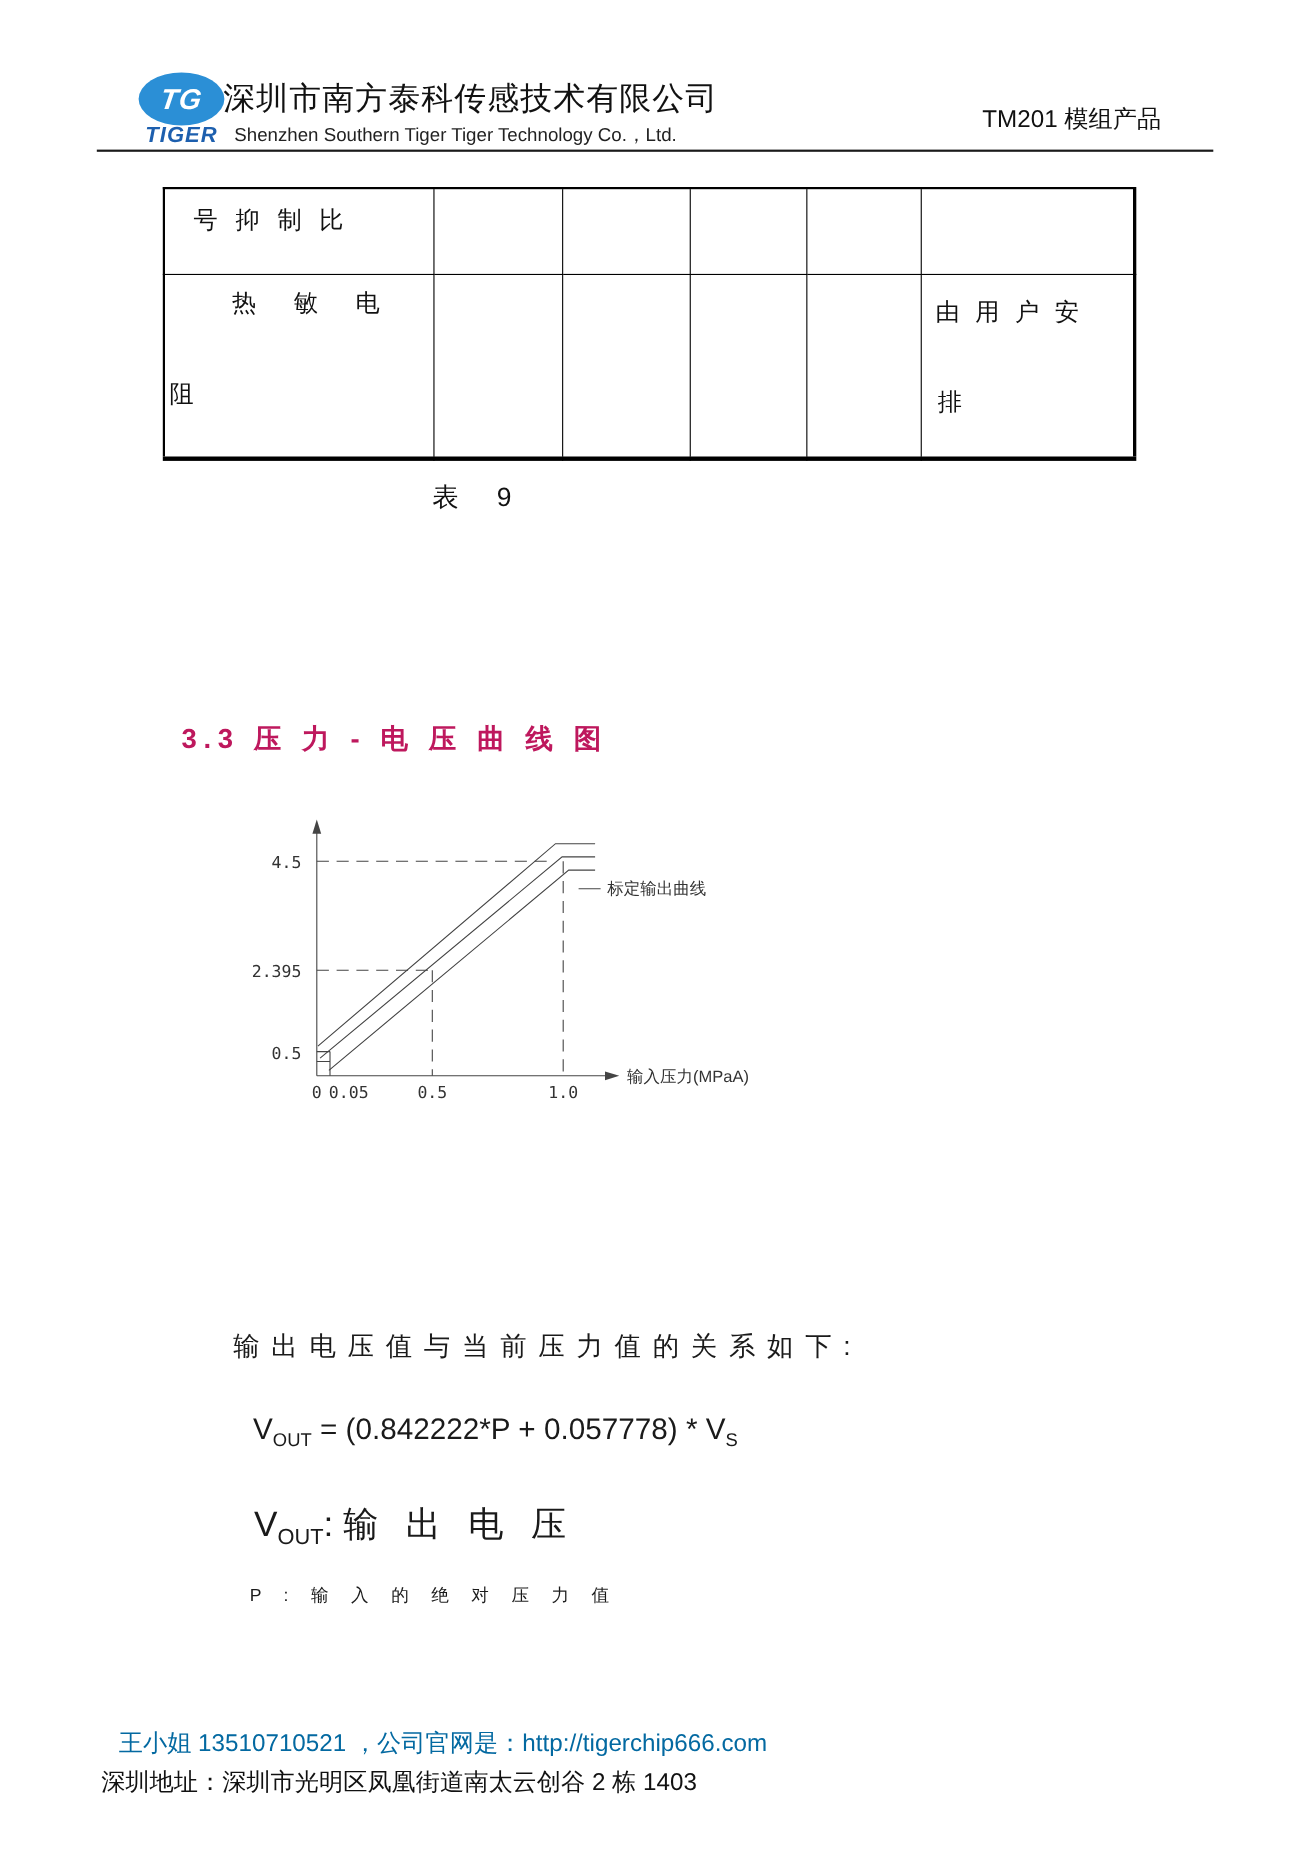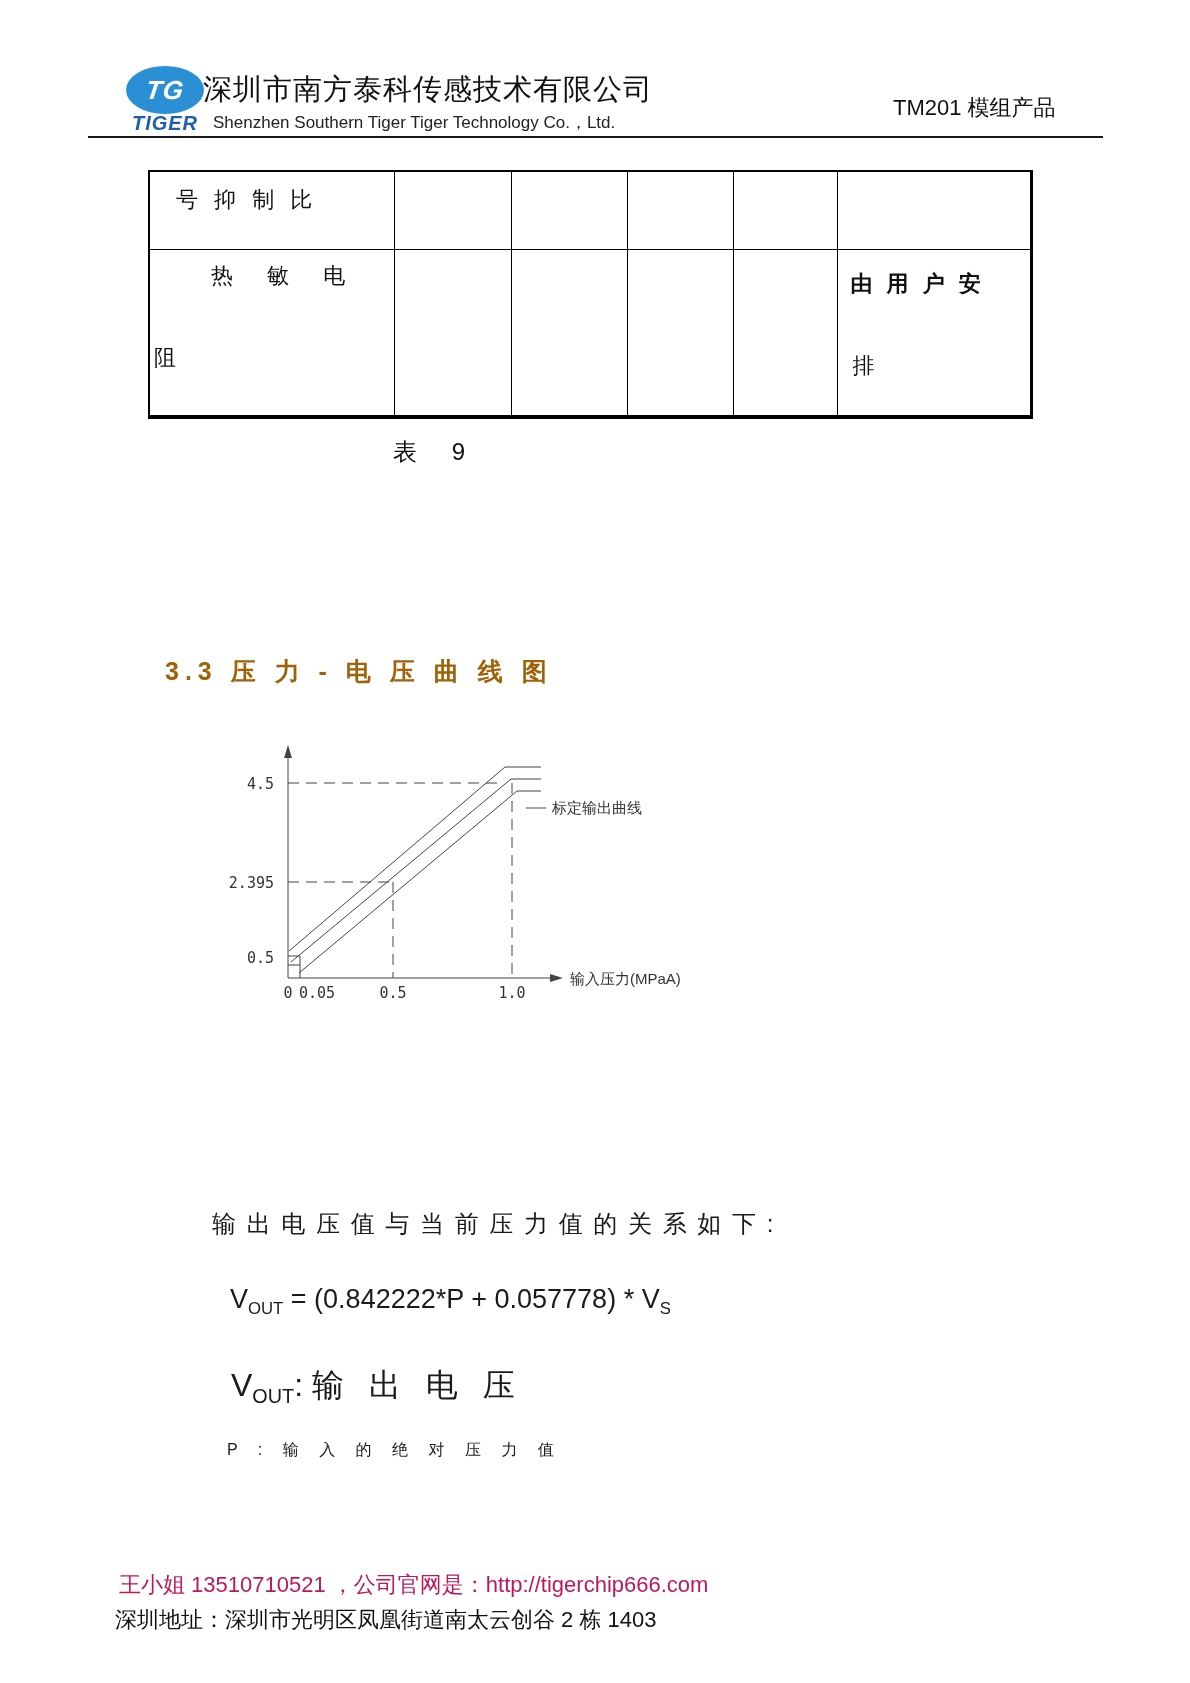--- a/index.html
+++ b/index.html
@@ -28,46 +28,46 @@
   
   .spec-table{
     left:148px;top:170px;width:882px;height:206px;
     border-collapse:collapse;table-layout:fixed;
   }
   .spec-table{border:2px solid #000;border-right-width:3px;border-bottom-width:4px;}
   .spec-table td{border:1px solid #000;vertical-align:top;font-size:22px;color:#111;}
   .r1c1{padding:13px 0 0 26px;letter-spacing:5px;}
   .cell-line1-indent{padding:10px 0 0 60px;letter-spacing:14px;white-space:nowrap;}
   .cell-line2{padding:0 0 0 3px;margin-top:52px;letter-spacing:0;}
-  .c6-line1{padding:18px 0 0 12px;letter-spacing:4px;white-space:nowrap;font-weight:bold;}
+  .c6-line1{padding:18px 0 0 12px;letter-spacing:4px;white-space:nowrap;}
   .c6-line2{padding:0 0 0 14px;margin-top:52px;}
   .table-caption{left:393px;top:436px;font-size:24px;letter-spacing:14px;color:#111;}
 
   
-  .section-heading{left:165px;top:655px;font-size:25px;font-weight:bold;letter-spacing:6px;color:#a16207;}
+  .section-heading{left:165px;top:655px;font-size:25px;font-weight:bold;letter-spacing:6px;color:#be185d;}
 
   
   .chart-svg{left:228px;top:733px;}
   .chart-svg text{fill:#333;font-family:"DejaVu Sans Mono","Liberation Mono",monospace;font-size:15px;}
   .chart-svg .cjk{font-family:"Liberation Sans","DejaVu Sans",sans-serif;font-size:15px;}
   .chart-svg line,.chart-svg path,.chart-svg polyline{stroke:#444;stroke-width:1;fill:none;}
   .chart-svg .dash{stroke-dasharray:11 7;}
   .chart-svg .arrow{fill:#444;stroke:none;}
 
   
   .relation-line{left:212px;top:1208px;font-size:24px;letter-spacing:2px;color:#1a1a1a;white-space:nowrap;text-align:right;}
   .formula-line{left:230px;top:1284px;font-size:27px;color:#1a1a1a;white-space:nowrap;}
   .formula-line sub,.def-line sub{font-size:0.62em;}
   .def-line{left:231px;top:1364px;font-size:32px;color:#1a1a1a;white-space:nowrap;}
   .def-cjk{letter-spacing:8px;}
   .p-def-line{left:227px;top:1440px;font-size:16px;letter-spacing:8px;color:#1a1a1a;white-space:nowrap;}
 
   
-  .footer-line1{left:108px;top:1570px;font-size:22px;color:#be185d;margin-left:11px;}
-  .footer-line2{left:115px;top:1605px;font-size:22px;color:#111;}
+  .footer-line1{left:108px;top:1570px;font-size:22px;color:#0369a1;}
+  .footer-line2{left:92px;top:1605px;font-size:22px;color:#111;}
 </style>
 </head>
 <body>
 
 <div class="page">
 
   <div class="abs logo-ellipse">
     <span class="logo-tg">TG</span>
   </div>
   <div class="abs logo-tiger">TIGER</div>

